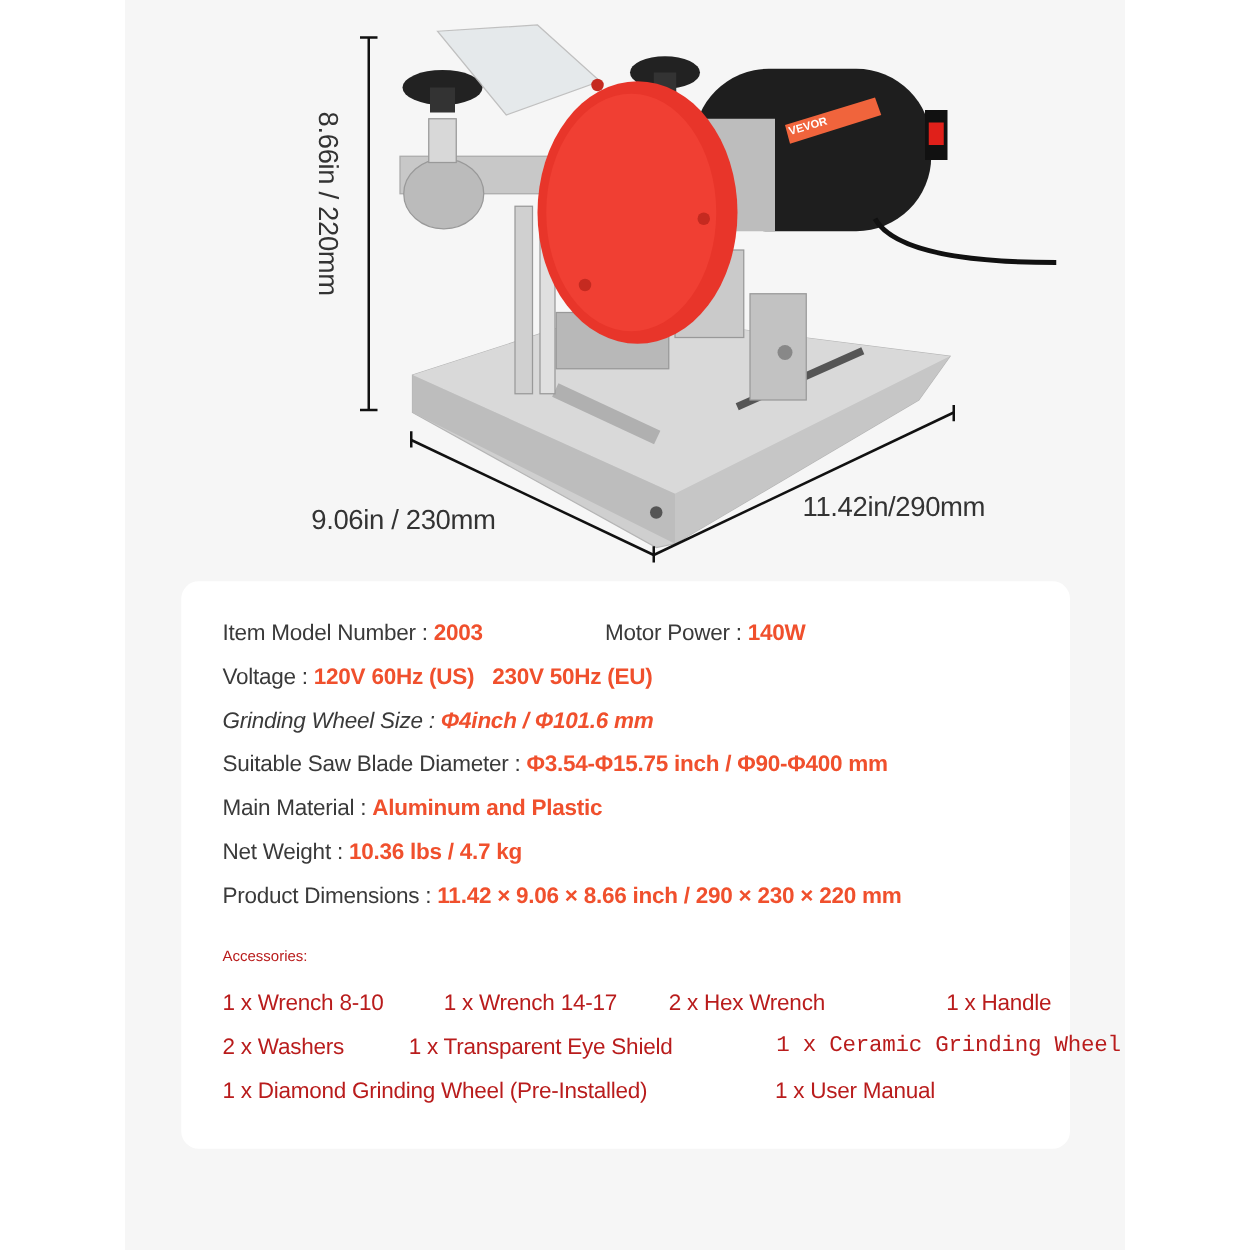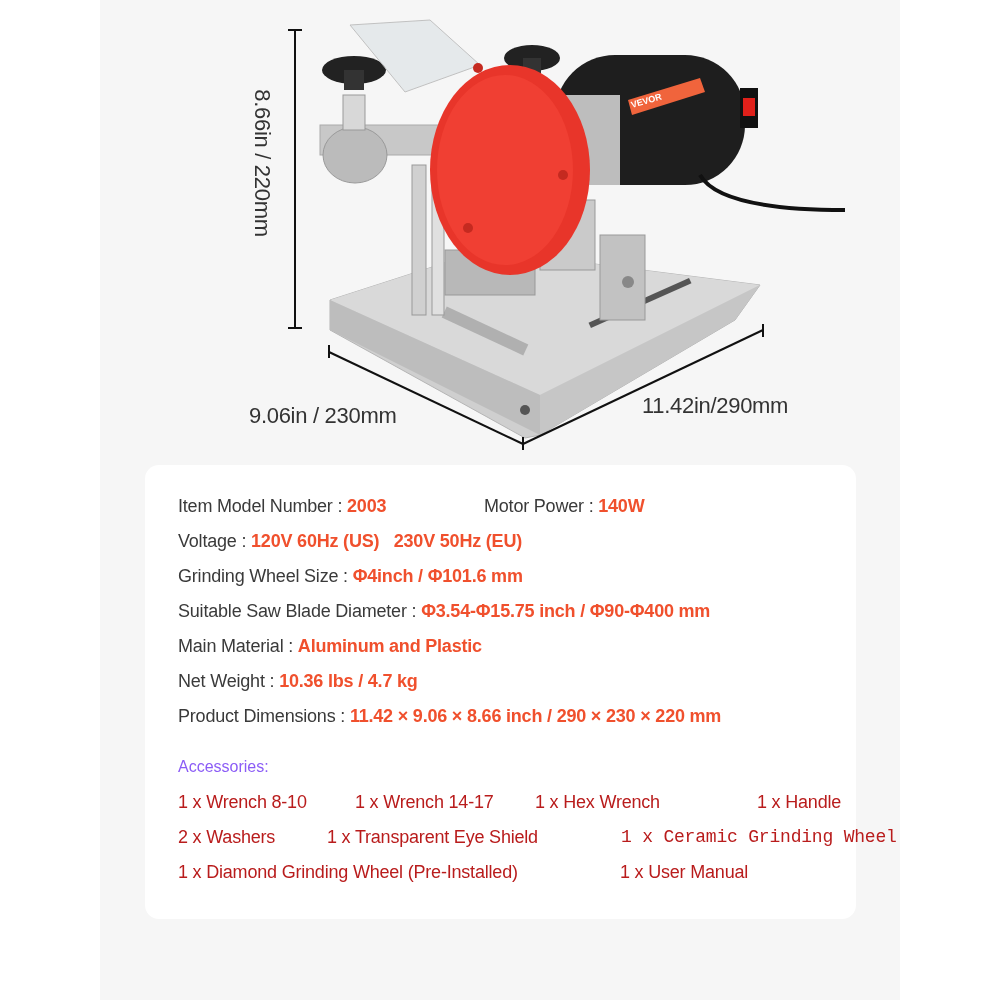--- a/index.html
+++ b/index.html
@@ -5,21 +5,21 @@
   * { box-sizing: border-box; margin: 0; padding: 0; }
   html, body { width: 1000px; height: 1000px; background: #ffffff; overflow: hidden; }
   body { font-family: "Liberation Sans", "DejaVu Sans", sans-serif; position: relative; }
   .panel { position: absolute; left: 100px; top: 0; width: 800px; height: 1000px; background: #f6f6f6; }
   .dim-text { position: absolute; color: #333333; font-size: 22px; letter-spacing: -0.3px; white-space: nowrap; }
   .dim-vert-label { left: 242px; top: 150px; transform: rotate(90deg); transform-origin: center center; width: 240px; text-align: center; margin-left: -100px; }
   .card { position: absolute; left: 145px; top: 465px; width: 711px; height: 454px; background: #ffffff; border-radius: 14px; }
   .spec-row { position: absolute; left: 33px; font-size: 18px; color: #3a3a3a; white-space: nowrap; letter-spacing: -0.2px; }
   .spec-row .lbl { color: #3a3a3a; }
   .spec-row .val { color: #f0502d; font-weight: bold; }
-  .acc-title { position: absolute; left: 33px; top: 293px; font-size: 16px; color: #8b5cf6; }
+  .acc-title { position: absolute; left: 33px; top: 293px; font-size: 12px; color: #b91c1c; }
   .acc-item { position: absolute; font-size: 18px; color: #b91c1c; white-space: nowrap; letter-spacing: -0.2px; }
   svg { position: absolute; left: 0; top: 0; }
 </style>
 </head>
 <body>
 
 <div class="panel"></div>
 
 <svg width="1000" height="470" viewBox="0 0 1000 470">
 
@@ -97,39 +97,39 @@
 <div class="card">
   <div class="spec-row" style="top:31px;">
     <span class="lbl">Item Model Number : </span><span class="val">2003</span>
   </div>
   <div class="spec-row" style="top:31px; left:339px;">
     <span class="lbl">Motor Power : </span><span class="val">140W</span>
   </div>
   <div class="spec-row" style="top:66px;">
     <span class="lbl">Voltage : </span><span class="val" style="white-space:pre;">120V 60Hz (US)   230V 50Hz (EU)</span>
   </div>
-  <div class="spec-row" style="top:101px;">
+  <div class="spec-row" style="top:101px;font-style:italic;">
     <span class="lbl">Grinding Wheel Size : </span><span class="val">Φ4inch / Φ101.6 mm</span>
   </div>
   <div class="spec-row" style="top:136px;">
     <span class="lbl">Suitable Saw Blade Diameter : </span><span class="val">Φ3.54-Φ15.75 inch / Φ90-Φ400 mm</span>
   </div>
   <div class="spec-row" style="top:171px;">
     <span class="lbl">Main Material : </span><span class="val">Aluminum and Plastic</span>
   </div>
   <div class="spec-row" style="top:206px;">
     <span class="lbl">Net Weight : </span><span class="val">10.36 lbs / 4.7 kg</span>
   </div>
   <div class="spec-row" style="top:241px;">
     <span class="lbl">Product Dimensions : </span><span class="val">11.42 × 9.06 × 8.66 inch / 290 × 230 × 220 mm</span>
   </div>
 
   <div class="acc-title">Accessories:</div>
   <div class="acc-item" style="left:33px; top:327px;">1 x Wrench 8-10</div>
   <div class="acc-item" style="left:210px; top:327px;">1 x Wrench 14-17</div>
-  <div class="acc-item" style="left:390px; top:327px;">1 x Hex Wrench</div>
+  <div class="acc-item" style="left:390px; top:327px;">2 x Hex Wrench</div>
   <div class="acc-item" style="left:572px; top:327px;margin-left:40px;">1 x Handle</div>
   <div class="acc-item" style="left:33px; top:362px;">2 x Washers</div>
   <div class="acc-item" style="left:182px; top:362px;">1 x Transparent Eye Shield</div>
   <div class="acc-item" style="left:476px; top:362px;font-family:Liberation Mono, monospace;">1 x Ceramic Grinding Wheel</div>
   <div class="acc-item" style="left:33px; top:397px;">1 x Diamond Grinding Wheel (Pre-Installed)</div>
   <div class="acc-item" style="left:475px; top:397px;">1 x User Manual</div>
 </div>
 
 </body></html>

